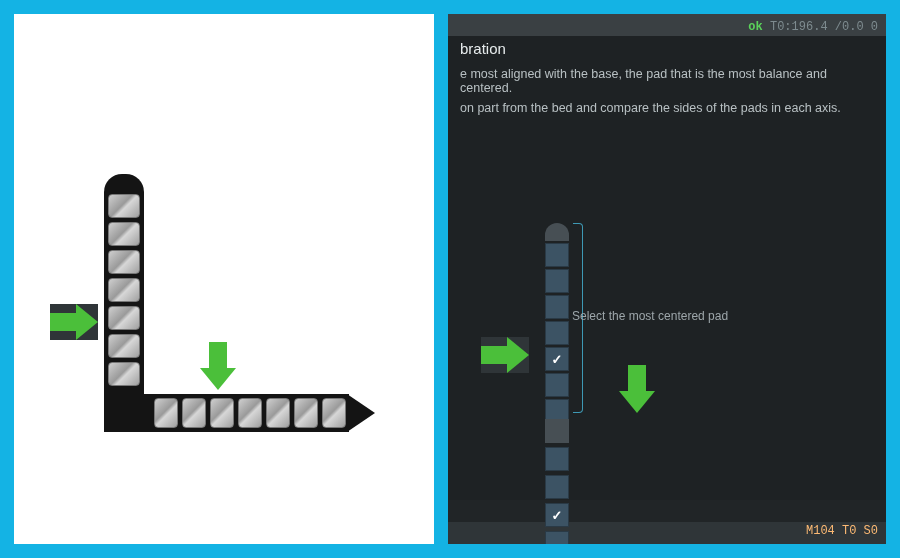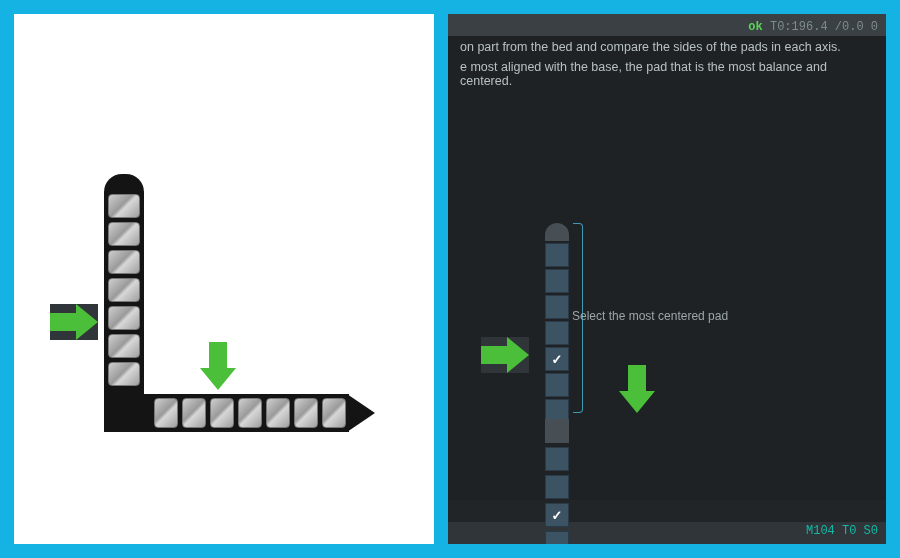--- a/index.html
+++ b/index.html
@@ -28,21 +28,21 @@
            border:1px solid #777; }
 
   
   .ui-stage { position:absolute; inset:0; color:#c9d0d3; font-size:12.5px; }
   .term-top, .term-bot {
     position:absolute; right:8px; font-family:"Courier New",monospace; font-size:12px;
   }
   .term-top { top:6px;  color:#5ad25a; }
   .term-top .ok { color:#5ad25a;font-weight:bold; }
   .term-top .dim { color:#7e8b8f; }
-  .term-bot { bottom:6px; color:#14b8a6; }
+  .term-bot { bottom:6px; color:#fdba74; }
 
   .overlay { position:absolute; left:0; right:0; top:22px; bottom:22px;
              background:rgba(0,0,0,0.35); padding:4px 12px 12px 12px; }
   .title   { color:#e6ebec; font-size:15px; font-weight:500; margin-bottom:10px; }
   .line    { margin-bottom:6px; color:#b8c0c3; }
 
   .diagram { position:absolute; left:95px; top:185px; }
   .vcol, .hrow { position:absolute; }
   .vcol { left:0; top:0; }
   .hrow { left:0; top:196px; }
@@ -123,22 +123,23 @@
   <div class="pane right">
     <div class="bg-hint"></div>
     <div class="ui-stage">
 
       <div class="term-top">
         <span class="ok">ok</span> <span class="dim">T0:196.4 /0.0 0</span>
       </div>
       <div class="term-bot">M104 T0 S0</div>
 
       <div class="overlay">
+        <div class="title">bration</div>
+        <div class="line">e most aligned with the base, the pad that is the most balance and centered.</div>
         <div class="line">on part from the bed and compare the sides of the pads in each axis.</div>
-        <div class="line">e most aligned with the base, the pad that is the most balance and centered.</div>
 
         <div class="diagram">
 
           <div class="bracket"></div>
           <div class="bracket-label">Select the most centered pad</div>
 
           <div class="vcol">
             <div class="vcap"></div>
             <div id="vcells">
                 <div class="cell"></div>

